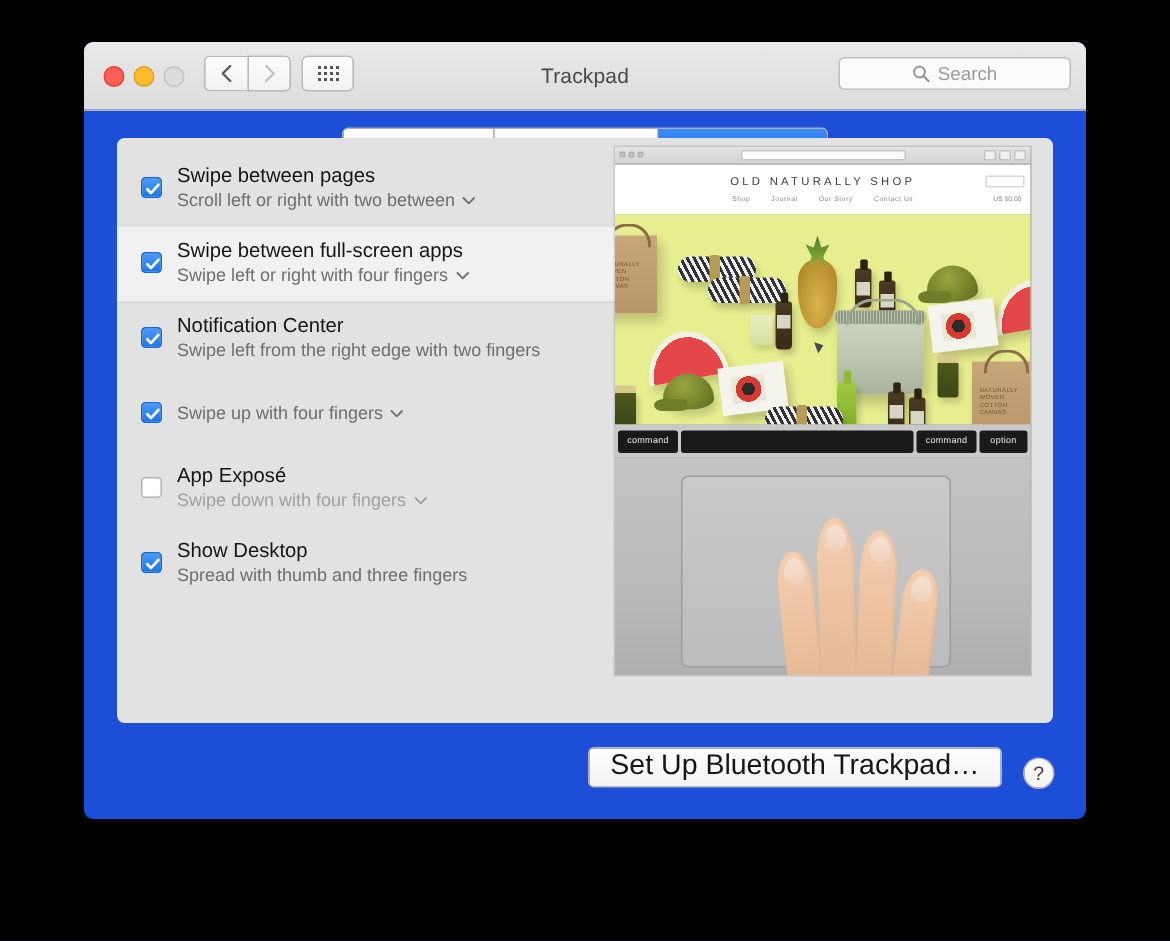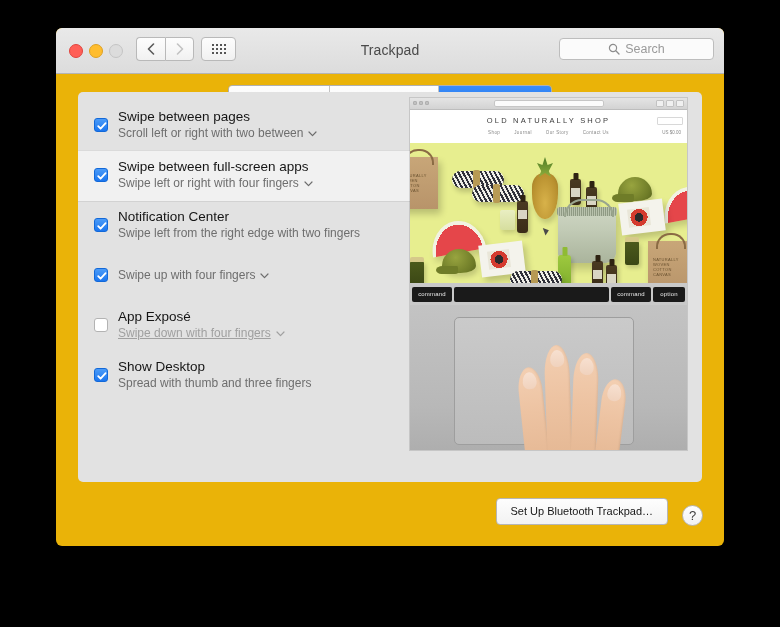--- a/index.html
+++ b/index.html
@@ -20,21 +20,21 @@
     background: #000000;
   }
 
   
   #window {
     position: absolute;
     left: 56px;
     top: 28px;
     width: 668px;
     height: 518px;
-    background: #eab308;
+    background: #1d4ed8;
     border-radius: 6px;
     box-shadow: 0 10px 34px rgba(0,0,0,0.55);
     overflow: hidden;
   }
 
   
   #titlebar {
     position: relative;
     height: 45px;
     background: linear-gradient(to bottom, #e9e9e9 0%, #dcdcdc 100%);
@@ -237,21 +237,21 @@
     margin-bottom: 1px;
   }
   .gesture-sub {
     font-size: 12px;
     color: #6e6e6e;
     line-height: 15px;
     display: flex;
     align-items: center;
     gap: 5px;
   }
-  .gesture-row.disabled .gesture-sub { color: #a0a0a0; text-decoration: underline; }
+  .gesture-row.disabled .gesture-sub { color: #a0a0a0; }
   .chev { display: inline-block; }
 
   
   #video {
     position: absolute;
     left: 332px;
     top: 6px;
     width: 277px;
     height: 352px;
     background: #9b9b9b;
@@ -524,21 +524,21 @@
 
   
   #bt-button {
     position: absolute;
     right: 56px;
     bottom: 21px;
     padding: 4px 14px 5px 14px;
     background: linear-gradient(to bottom, #fefefe 0%, #f2f2f2 100%);
     border: 1px solid #b6b6b6;
     border-radius: 4px;
-    font-size: 11px;
+    font-size: 19px;
     color: #161616;
     line-height: 16px;
     white-space: nowrap;
   }
   #help-button {
     position: absolute;
     right: 21px;
     bottom: 20px;
     width: 21px;
     height: 21px;

